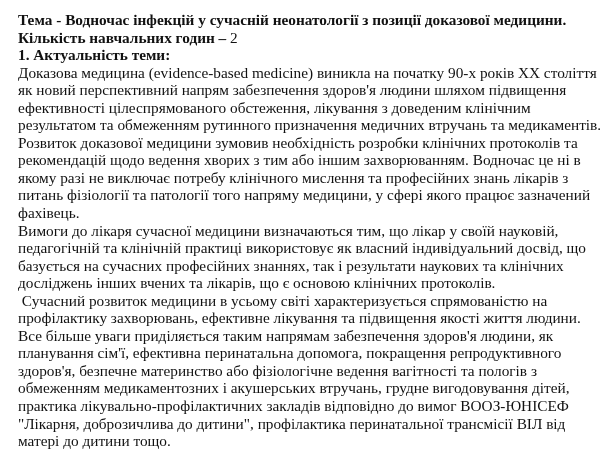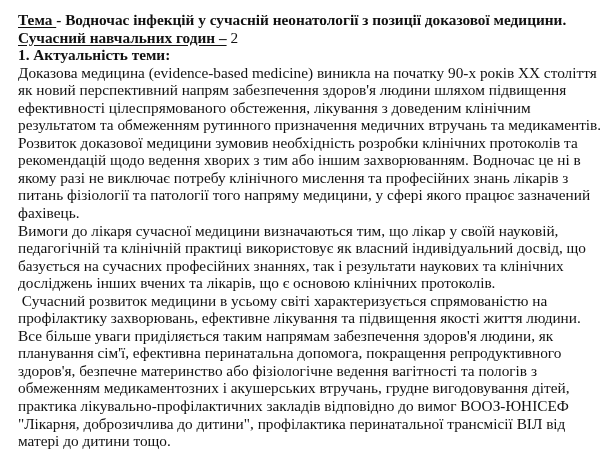--- a/index.html
+++ b/index.html
@@ -21,34 +21,34 @@
       font-family: "Liberation Serif", "DejaVu Serif", serif;
       font-size: 15.3px;
       line-height: 17.55px;
       color: #111111;
     }
     .line {
       white-space: nowrap;
       display: block;
     }
     .bold { font-weight: bold; }
-    .ul { text-decoration: underline; text-underline-offset: 2px; text-align: center; }
+    .ul { text-underline-offset: 2px; text-align: center; }
     .normal { font-weight: normal; }
   </style>
 </head>
 <body>
 
 <div class="page">
 
   <div class="line bold">
     <span class="ul">Тема </span><span>- </span><span> Водночас інфекцій у сучасній неонатології з позиції доказової медицини.</span>
   </div>
 
   <div class="line">
-    <span class="bold ul">Сучасний навчальних годин –</span><span class="normal"> 2</span>
+    <span class="bold ul">Кількість навчальних годин –</span><span class="normal"> 2</span>
   </div>
 
   <div class="line bold">1. Актуальність теми:</div>
 
   <div>
     <span class="line">Доказова медицина (evidence-based medicine) виникла на початку 90-х років XX століття</span>
     <span class="line">як новий перспективний напрям забезпечення здоров'я людини шляхом підвищення</span>
     <span class="line">ефективності цілеспрямованого обстеження, лікування з доведеним клінічним</span>
     <span class="line">результатом та обмеженням рутинного призначення медичних втручань та медикаментів.</span>
   </div>

